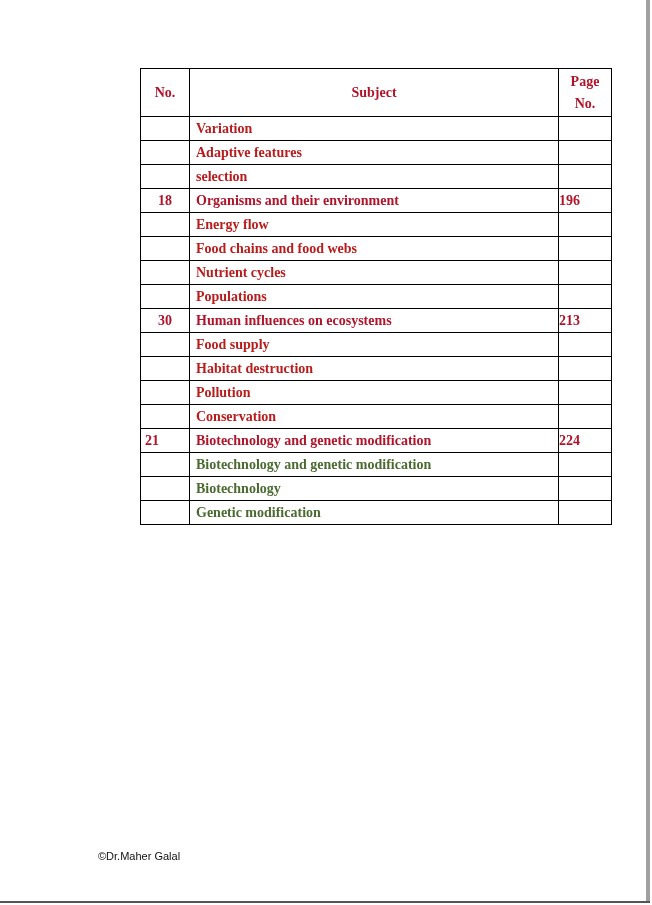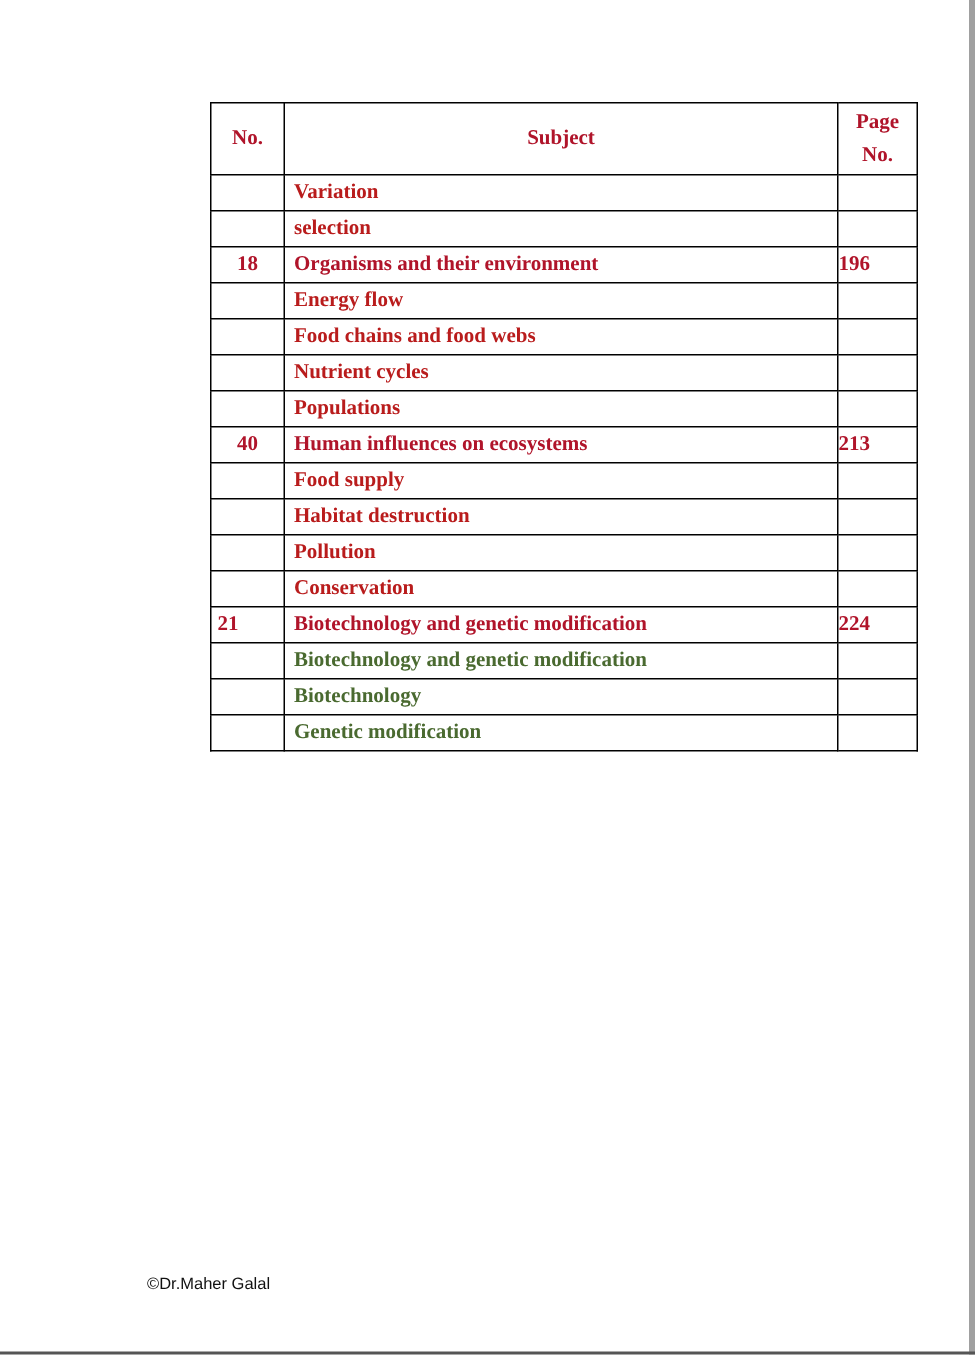--- a/index.html
+++ b/index.html
@@ -40,20 +40,25 @@
     </tr>
   </thead>
   <tbody id="toc-body">
       <tr>
         <td class="col-no red"></td>
         <td class="col-subj green">Variation</td>
         <td class="col-page red"></td>
       </tr>
       <tr>
         <td class="col-no red"></td>
+        <td class="col-subj green">Adaptive features</td>
+        <td class="col-page red"></td>
+      </tr>
+      <tr>
+        <td class="col-no red"></td>
         <td class="col-subj green">selection</td>
         <td class="col-page red"></td>
       </tr>
       <tr>
         <td class="col-no red">18</td>
         <td class="col-subj red">Organisms and their environment</td>
         <td class="col-page red">196</td>
       </tr>
       <tr>
         <td class="col-no red"></td>
@@ -69,21 +74,21 @@
         <td class="col-no red"></td>
         <td class="col-subj green">Nutrient cycles</td>
         <td class="col-page red"></td>
       </tr>
       <tr>
         <td class="col-no red"></td>
         <td class="col-subj green">Populations</td>
         <td class="col-page red"></td>
       </tr>
       <tr>
-        <td class="col-no red">40</td>
+        <td class="col-no red">30</td>
         <td class="col-subj red">Human influences on ecosystems</td>
         <td class="col-page red">213</td>
       </tr>
       <tr>
         <td class="col-no red"></td>
         <td class="col-subj green">Food supply</td>
         <td class="col-page red"></td>
       </tr>
       <tr>
         <td class="col-no red"></td>

